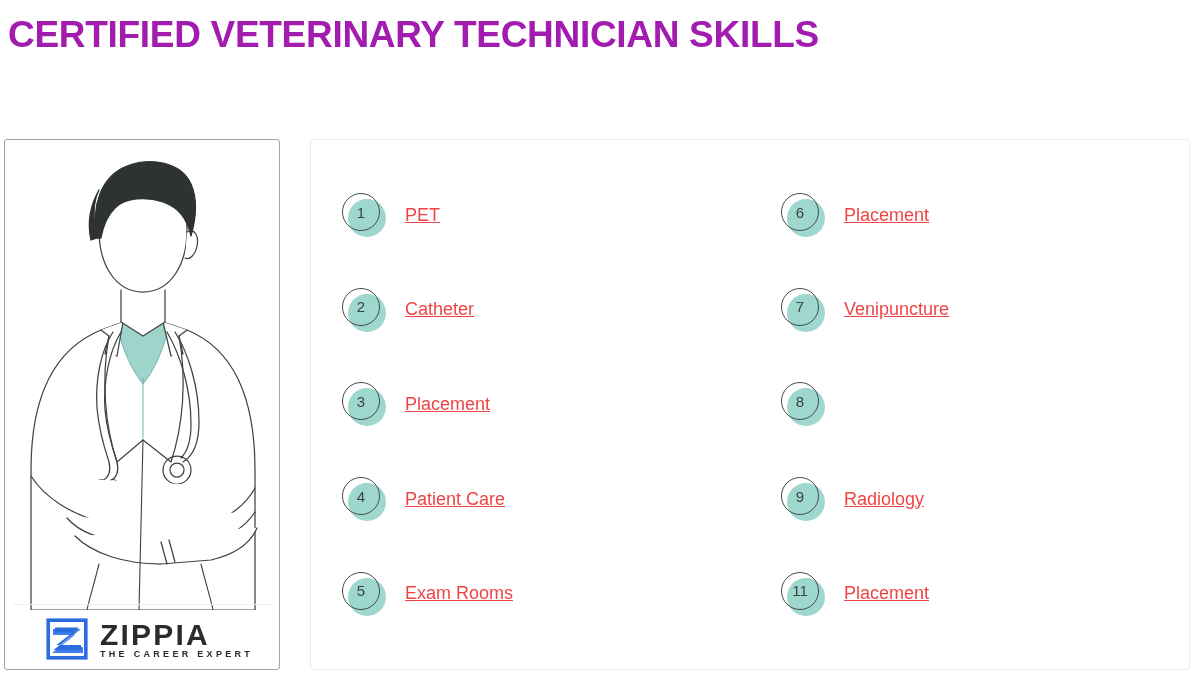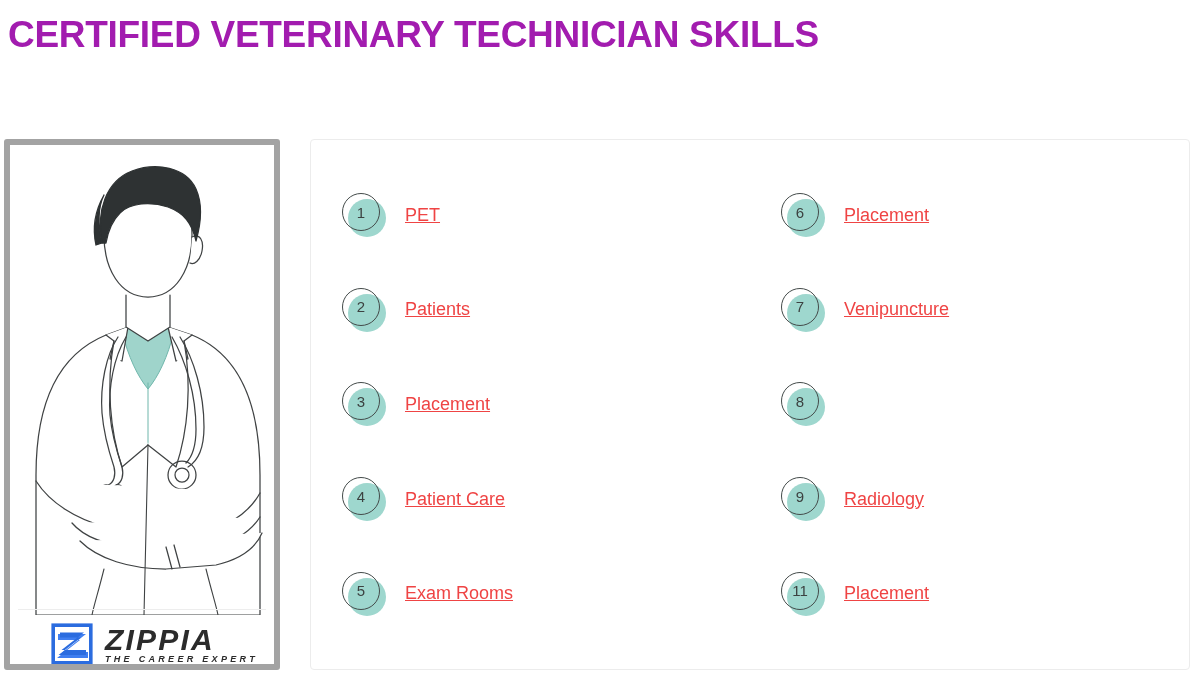--- a/index.html
+++ b/index.html
@@ -31,24 +31,23 @@
   }
 
   
   #illustration-panel {
     position: absolute;
     left: 4px;
     top: 139px;
     width: 276px;
     height: 531px;
     background: #ffffff;
-    border: 6px solid #a3a3a3;
+    border: 1px solid #a3a3a3;
     border-radius: 3px;
     overflow: hidden;
-    font-style: italic;
   }
 
   #vet-illustration {
     position: absolute;
     left: 0;
     top: 0;
     width: 276px;
     height: 470px;
     display: block;
   }
@@ -276,21 +275,21 @@
       </span>
       <span class="skill-label">PET</span>
     </div>
 
     <div class="skill-item">
       <span class="skill-badge">
         <span class="badge-fill"></span>
         <span class="badge-ring"></span>
         <span class="badge-number">2</span>
       </span>
-      <span class="skill-label">Patients</span>
+      <span class="skill-label">Catheter</span>
     </div>
 
     <div class="skill-item">
       <span class="skill-badge">
         <span class="badge-fill"></span>
         <span class="badge-ring"></span>
         <span class="badge-number">3</span>
       </span>
       <span class="skill-label">Placement</span>
     </div>

